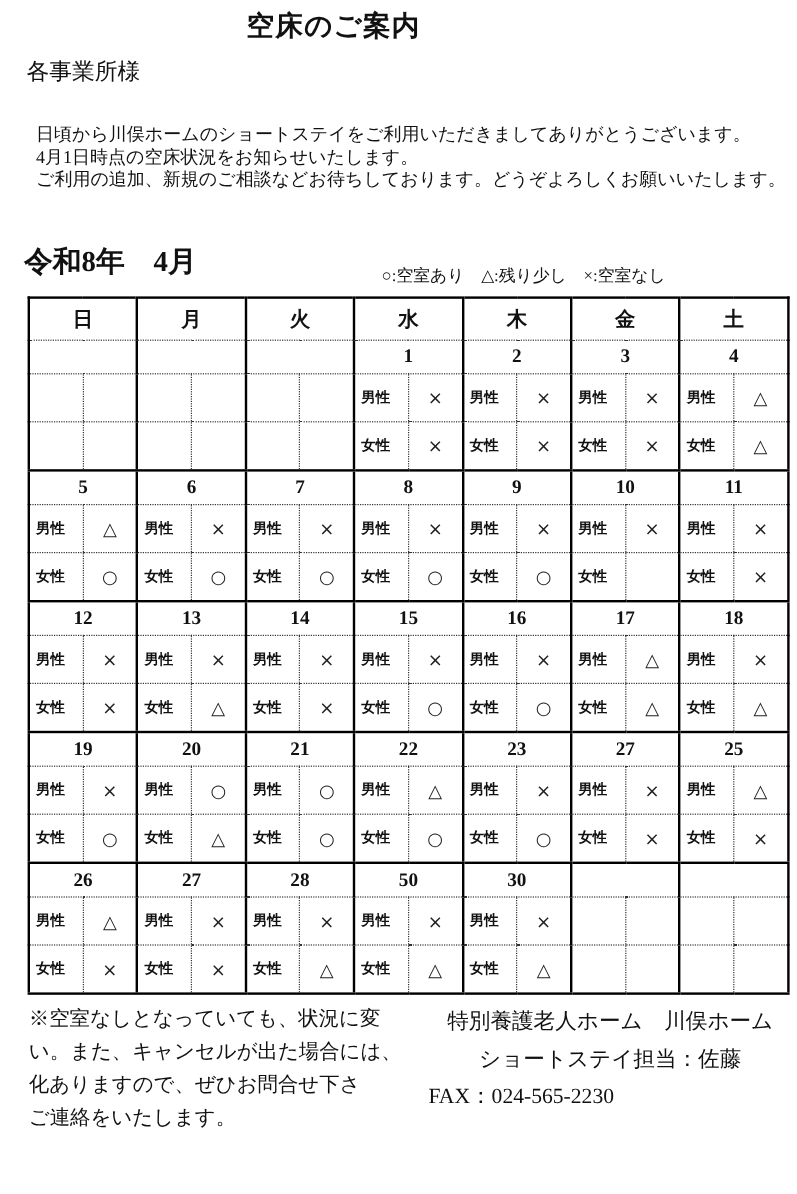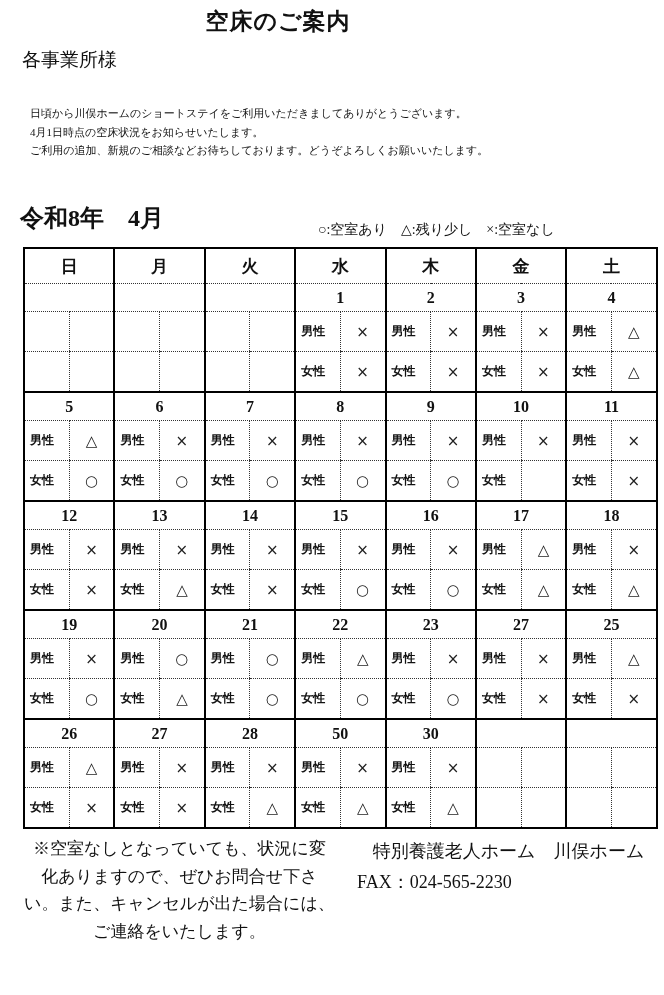--- a/index.html
+++ b/index.html
@@ -23,21 +23,21 @@
     margin: 0;
   }
   .salutation {
     position: absolute;
     top: 47px; left: 22px;
     font-size: 19px;
   }
   .intro {
     position: absolute;
     top: 104px; left: 30px;
-    font-size: 11px;
+    font-size: 15px;
     line-height: 18.7px;
     white-space: nowrap;
   }
   .period-title {
     position: absolute;
     top: 202px; left: 20px;
     font-size: 24px;
     font-weight: bold;
   }
   .legend {
@@ -87,21 +87,20 @@
     font-family: "DejaVu Sans", sans-serif;
     font-size: 15px;
     color: #222;
   }
   .note {
     position: absolute;
     top: 835px; left: 24px;
     font-size: 17px;
     line-height: 27.5px;
     white-space: nowrap;
-    text-align: center;
   }
   .org {
     position: absolute;
     top: 836px; left: 357px;
     width: 303px;
     font-size: 18px;
     line-height: 31px;
   }
   .org .centered { text-align: center; }
   .org .left { text-align: left; }
@@ -359,23 +358,24 @@
             <td class="sym"></td>
             <td class="lbl day-start"></td>
             <td class="sym"></td>
           </tr>
         </tbody>
       </table>
   </div>
 
   <div class="note">
     <div>※空室なしとなっていても、状況に変</div>
+    <div>い。また、キャンセルが出た場合には、</div>
     <div>化ありますので、ぜひお問合せ下さ</div>
-    <div>い。また、キャンセルが出た場合には、</div>
     <div>ご連絡をいたします。</div>
   </div>
 
   <div class="org">
     <div class="centered">特別養護老人ホーム　川俣ホーム</div>
+    <div class="centered">ショートステイ担当：佐藤</div>
     <div class="left">FAX：024-565-2230</div>
   </div>
 
 </div>
 
 </body></html>

